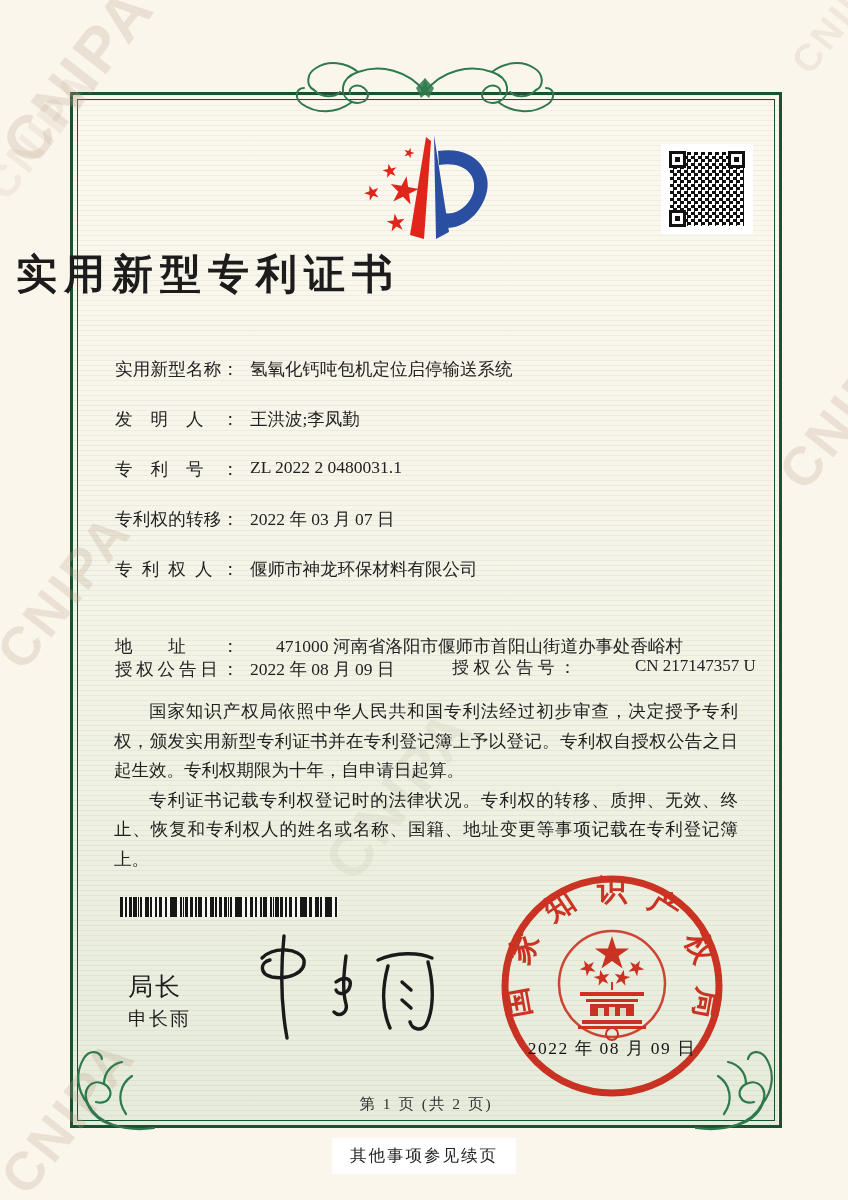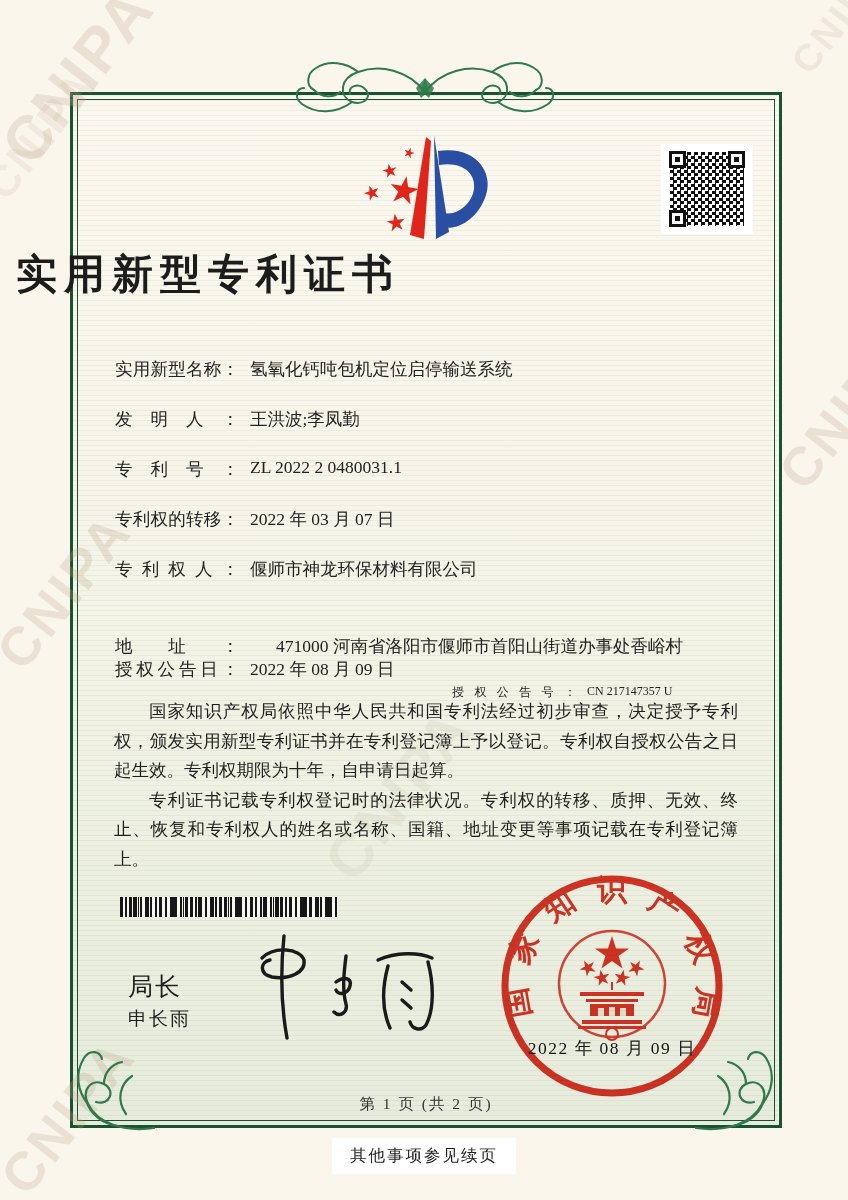--- a/index.html
+++ b/index.html
@@ -49,21 +49,21 @@
   .finder::after{content:"";position:absolute;left:3px;top:3px;width:5px;height:5px;background:#111;}
   .f-tl{left:-1px;top:-1px;} .f-tr{right:-1px;top:-1px;} .f-bl{left:-1px;bottom:-1px;}
   .title{left:16px;top:247px;width:848px;text-align:left;font-size:41px;font-weight:bold;
     letter-spacing:7px;color:#1c1c1c;}
   
   .frow{left:115px;font-size:17.5px;display:flex;white-space:nowrap;}
   .flabel{display:inline-block;width:124px;text-align:justify;text-align-last:justify;color:#222;}
   .fvalue{margin-left:11px;color:#222;}
   .r1{top:357px;} .r2{top:407px;} .r3{top:457px;} .r4{top:507px;}
   .r5{top:557px;} .r6{top:634px;gap:26px;} .r7{top:657px;}
-  .frow2{left:452px;top:684px;font-size:12px;display:flex;white-space:nowrap;}
+  .frow2{left:452px;top:656px;font-size:17px;display:flex;white-space:nowrap;gap:48px;}
   
   .body-text{left:114px;top:697px;width:624px;font-size:17.5px;line-height:29.5px;
     text-align:justify;color:#1f1f1f;}
   .body-text p{margin:0;text-indent:2em;}
   
   .barcode{left:120px;top:897px;width:218px;height:20px;background-color:#f8f8f3;
     background-image:
       repeating-linear-gradient(90deg,#161616 0 2px,rgba(0,0,0,0) 2px 5px),
       repeating-linear-gradient(90deg,#161616 0 1px,rgba(0,0,0,0) 1px 9px),
       repeating-linear-gradient(90deg,#161616 0 3px,rgba(0,0,0,0) 3px 13px);}

